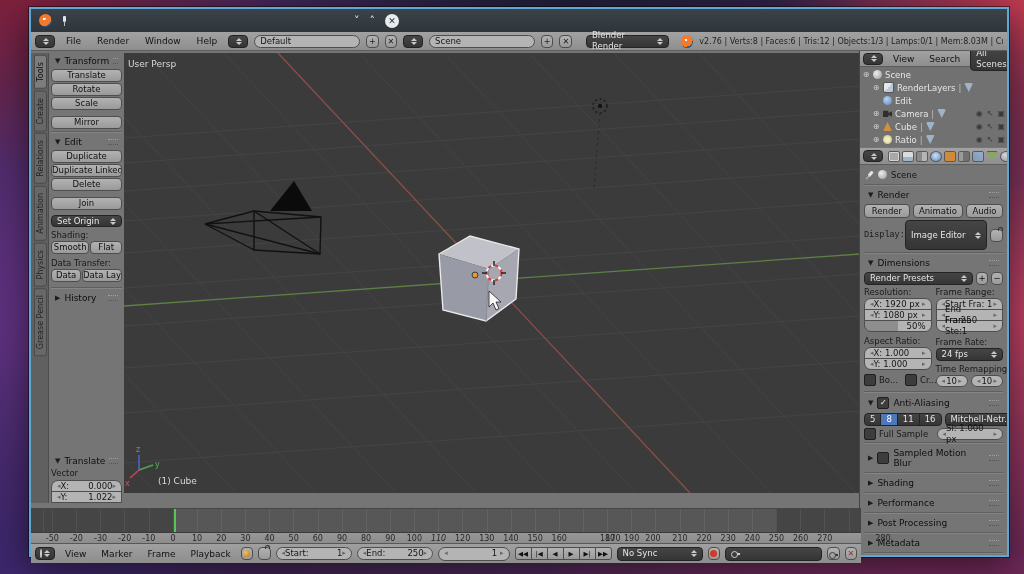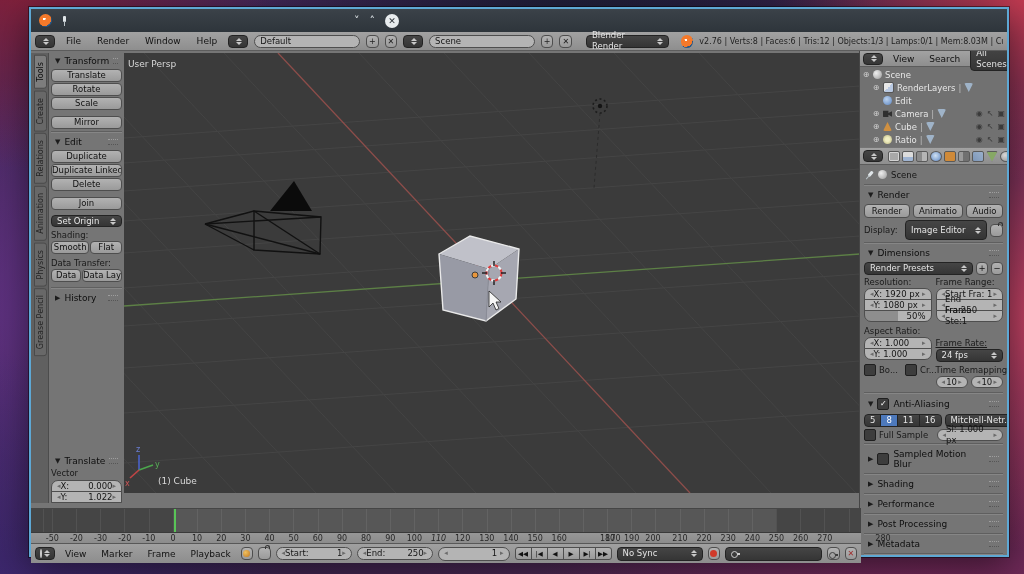--- a/index.html
+++ b/index.html
@@ -473,22 +473,22 @@
               <span class="tri">▼</span>
               <span>Render</span>
               <span class="grip"></span>
             </div>
           <div class="prow">
             <div class="btn" style="flex:1;height:14px;line-height:13px;"><span>Render</span></div>
             <div class="btn" style="flex:1.1;height:14px;line-height:13px;white-space:nowrap;overflow:hidden;"><span>Animatio</span></div>
             <div class="btn" style="flex:0.8;height:14px;line-height:13px;"><span>Audio</span></div>
           </div>
           <div class="prow">
-            <span class="lbl" style="width:38px;">Display:</span>
-            <div class="dark" style="flex:1;height:20px;">
+            <span class="lbl" style="width:38px;font-family:Liberation Mono, monospace;">Display:</span>
+            <div class="dark" style="flex:1;height:30px;">
                 <span>Image Editor</span>
                 <span class="updown">
                   <i class="u"></i>
                   <i class="d"></i>
                 </span>
               </div>
             <span class="btn" style="width:13px;height:13px;"><span class="lockicon" style="margin:2px auto 0;"></span></span>
           </div>
           <div class="sep"></div>
           <div class="phead">
@@ -557,21 +557,21 @@
                     <span class="arr">◂</span>
                     <span>End Fra:250</span>
                     <span class="arr" style="margin-left:auto;">▸</span>
                   </div>
                 <div class="pill" style="height:12px;">
                     <span class="arr">◂</span>
                     <span>Frame Ste:1</span>
                     <span class="arr" style="margin-left:auto;">▸</span>
                   </div>
               </div>
-              <div class="lbl" style="margin-top:16px;text-decoration:underline;">Frame Rate:</div>
+              <div class="lbl" style="margin-top:5px;">Frame Rate:</div>
               <div class="dark" style="height:13px;margin-top:1px;">
                   <span>24 fps</span>
                   <span class="updown">
                     <i class="u"></i>
                     <i class="d"></i>
                   </span>
                 </div>
               <div class="lbl" style="margin-top:3px;white-space:nowrap;">Time Remapping:</div>
               <div class="prow" style="margin-top:1px;">
                 <div class="pill" style="flex:1;height:12px;">

